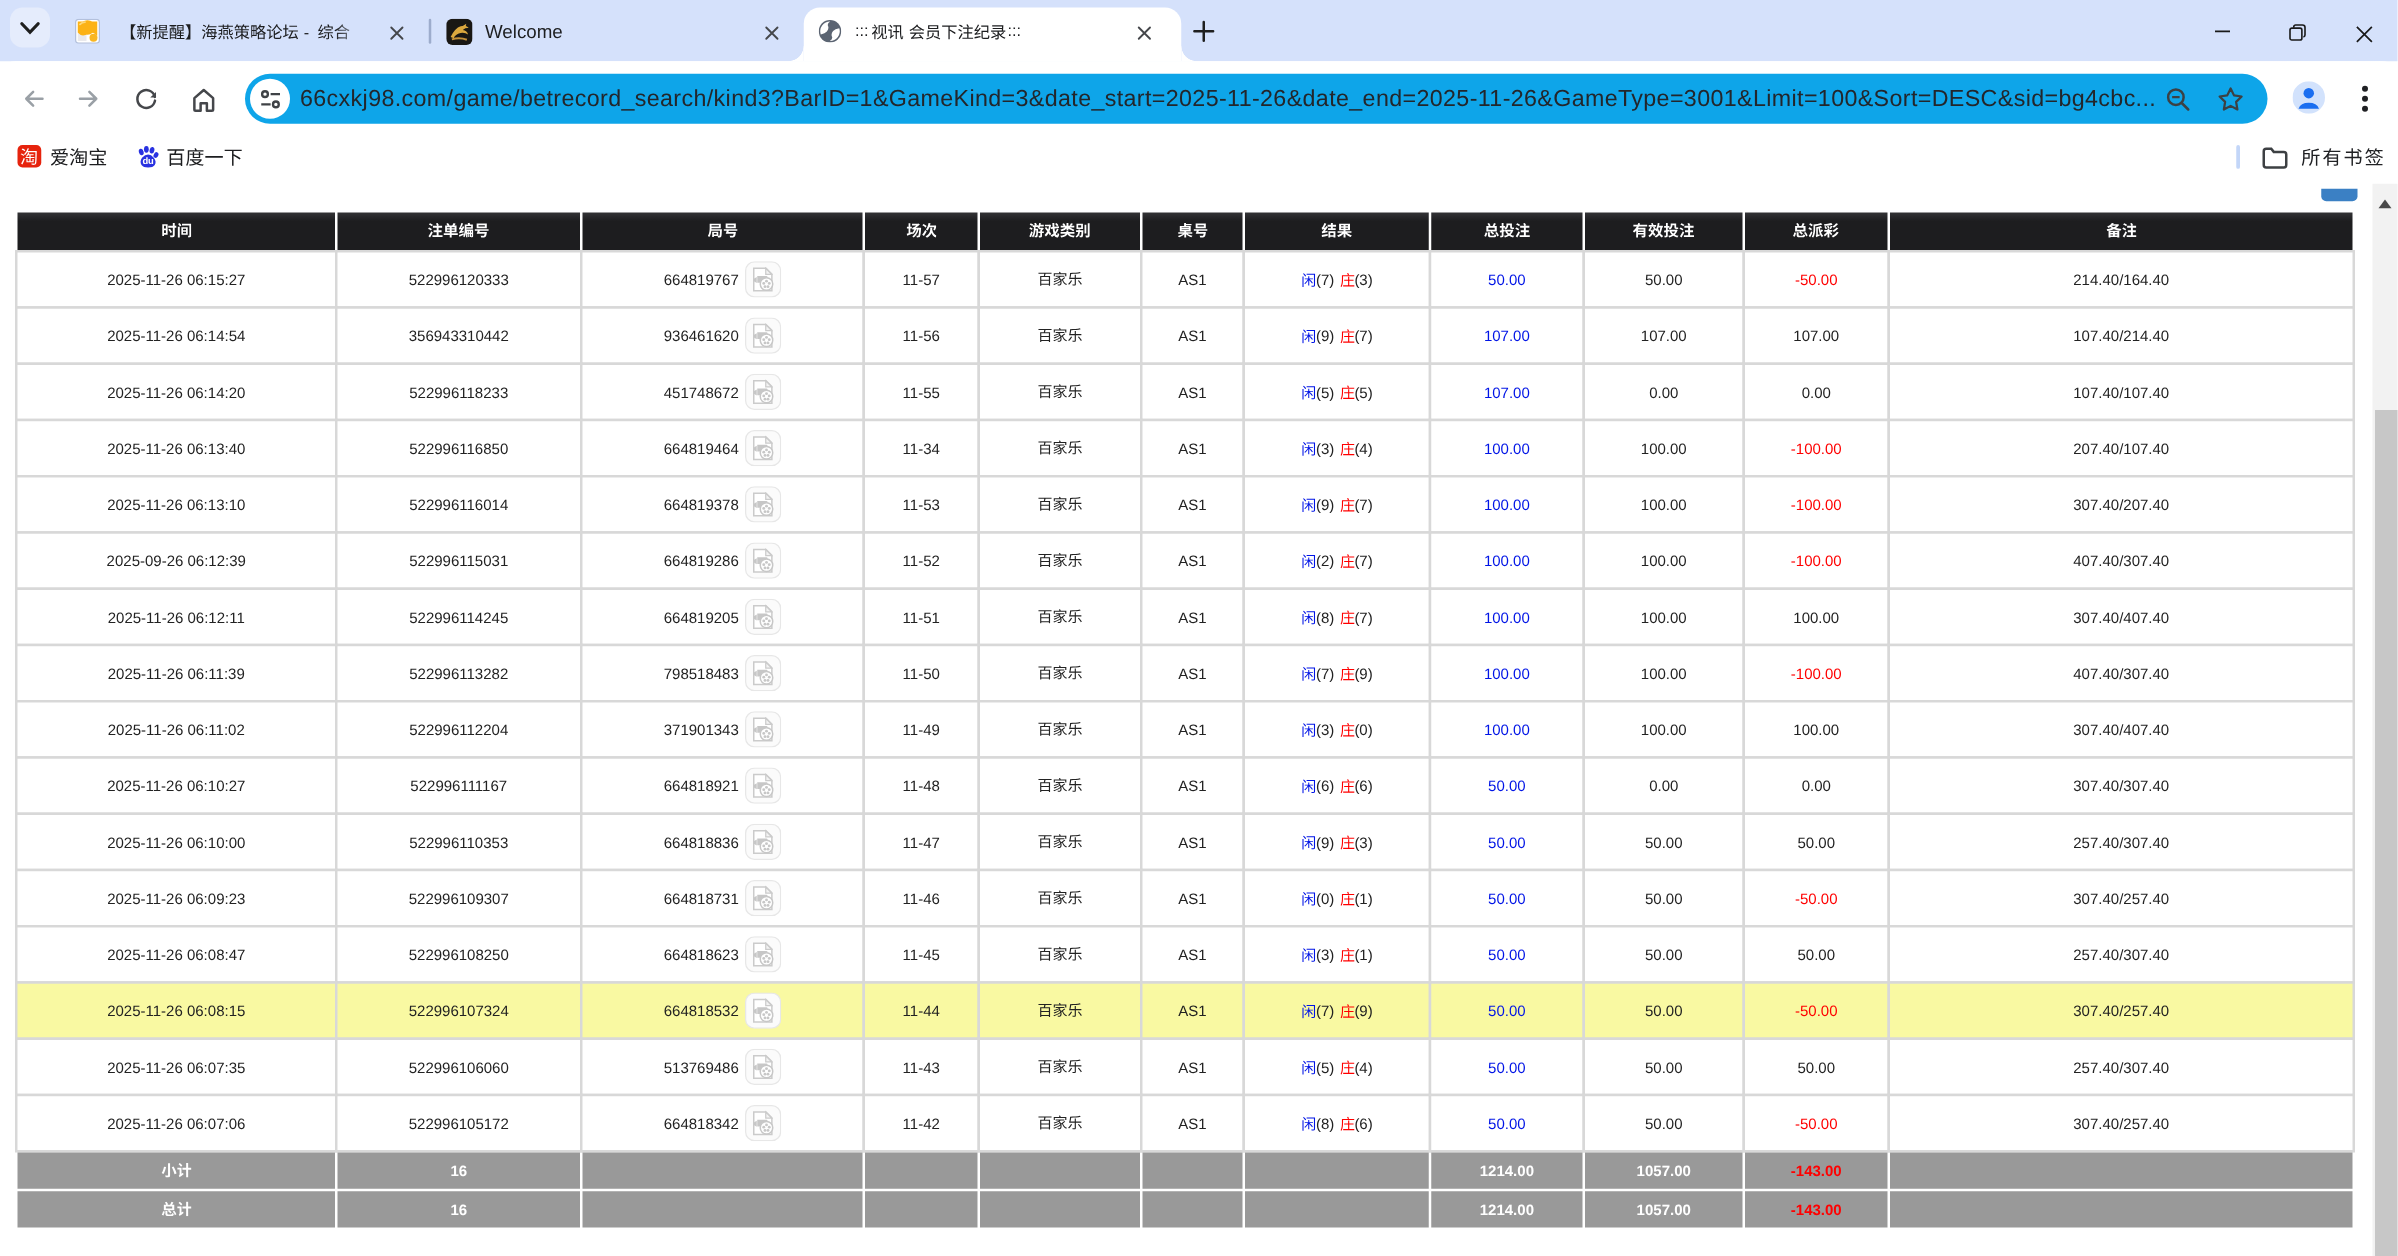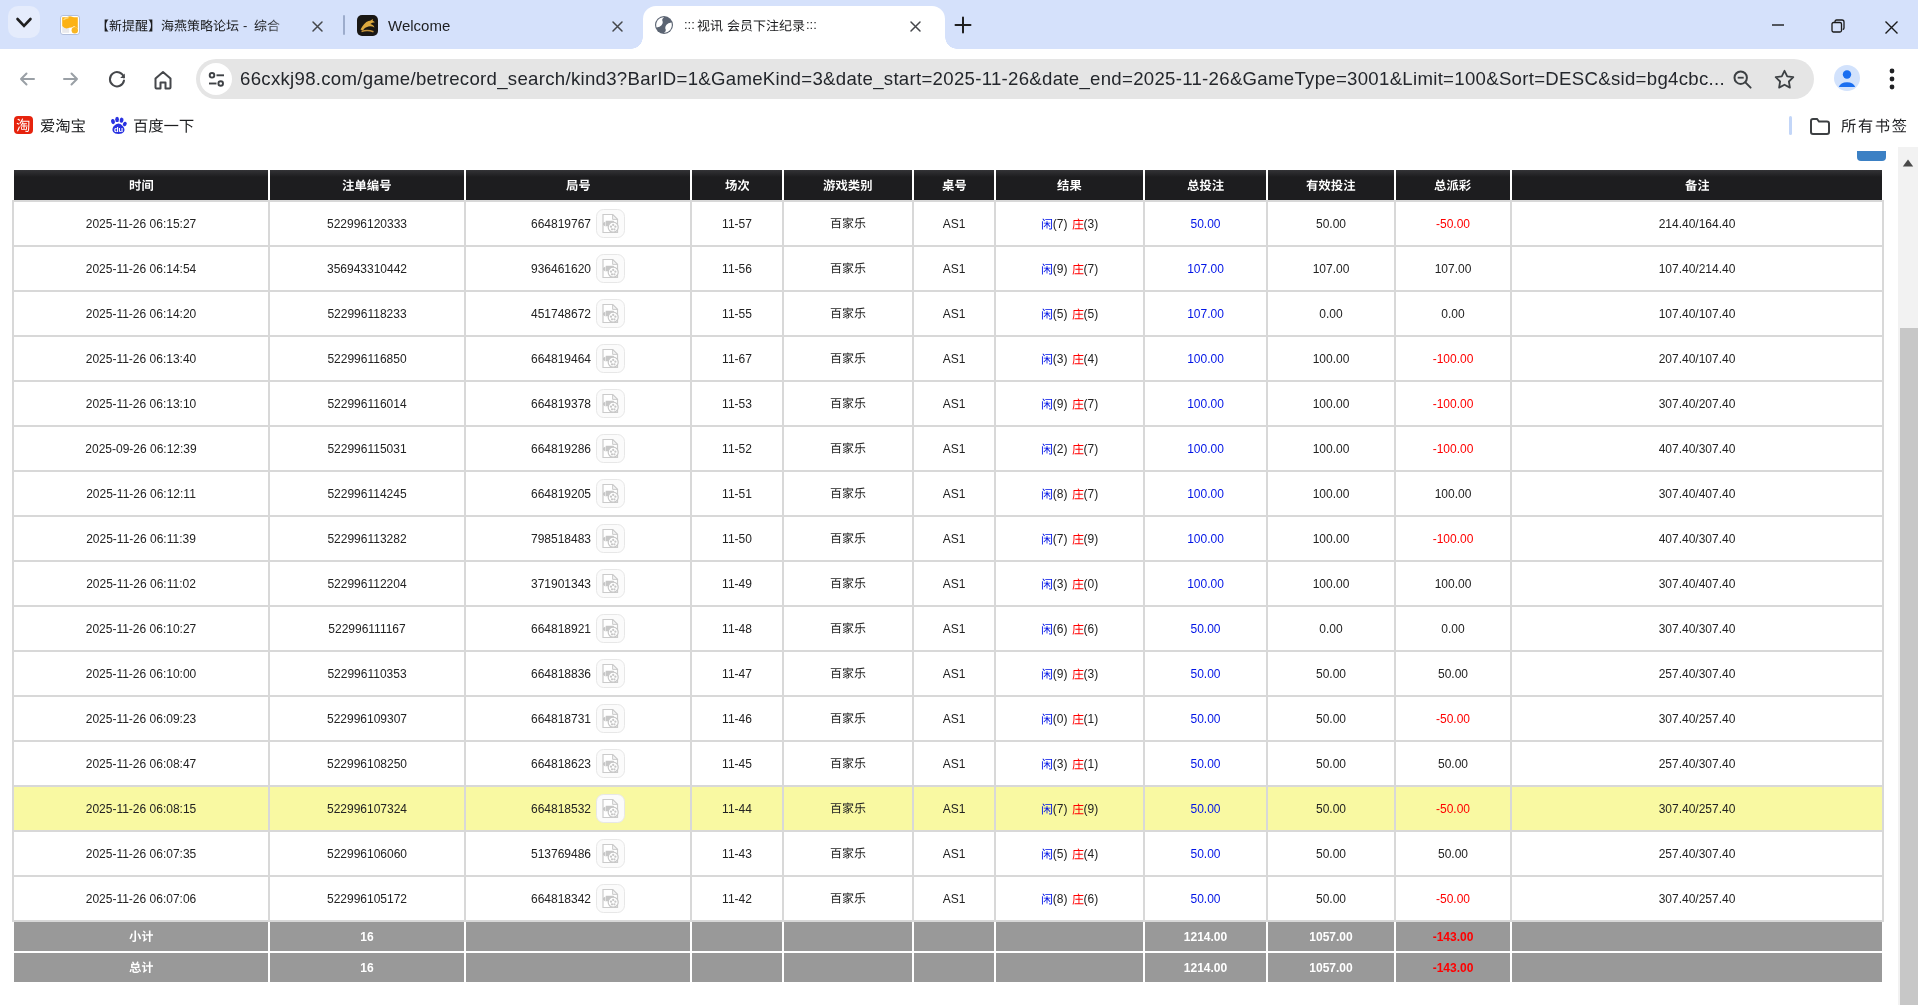--- a/index.html
+++ b/index.html
@@ -17,21 +17,21 @@
 #acurvl{position:absolute;left:631px;top:37px;width:12px;height:12px;background:radial-gradient(circle 12px at 0 0,#d5e1fb 11.5px,#fff 12px)}
 #acurvr{position:absolute;left:945px;top:37px;width:12px;height:12px;background:radial-gradient(circle 12px at 100% 0,#d5e1fb 11.5px,#fff 12px)}
 #fav3{position:absolute;left:655px;top:16px}
 
 #plus{position:absolute;left:951px;top:13px}
 #wmin{position:absolute;left:1771px;top:18px}
 #wmax{position:absolute;left:1831px;top:19px}
 #wclose{position:absolute;left:1884px;top:20px}
 #toolbar{position:absolute;left:0;top:49px;width:1918px;height:56px;background:#fff;border-radius:12px 12px 0 0}
 .nbtn{position:absolute;top:20px}
-#omni{position:absolute;left:196px;top:10px;width:1618px;height:40px;border-radius:20px;background:#e5e5e5}
+#omni{position:absolute;left:196px;top:10px;width:1618px;height:40px;border-radius:20px;background:#0ea5e9}
 #tunecirc{position:absolute;left:4px;top:4px;width:32px;height:32px;border-radius:50%;background:#fff}#tune{position:absolute;left:12px;top:11.5px}
 #urltxt{position:absolute;left:44px;top:0;line-height:40px;font-size:18.6px;color:#23262b;letter-spacing:0.3px;white-space:nowrap}
 #mag{position:absolute;left:1536px;top:9.5px}
 #star{position:absolute;left:1578px;top:9.5px}
 #avatar{position:absolute;left:1834px;top:16px}
 #dots{position:absolute;left:1889px;top:19px}
 #bkbar{position:absolute;left:0;top:105px;width:1918px;height:42px;background:#fff}
 #tao{position:absolute;left:14px;top:11px;width:19px;height:18px;border-radius:4px;background:#e6230d;display:flex;align-items:center;justify-content:center}
 .bktxt{position:absolute;top:13px;height:15px}
 #paw{position:absolute;left:109px;top:11px}
@@ -518,21 +518,21 @@
 <path d="M9.4 12.6 L7 14 v2 l2.4 1.4 z" fill="#c7c7c7"></path>
 <circle cx="17.2" cy="18.2" r="5" fill="#fff" stroke="#c7c7c7" stroke-width="1.2"></circle>
 <circle cx="17.2" cy="15.9" r="1.15" fill="#c7c7c7"></circle>
                 <circle cx="15" cy="17.7" r="1.15" fill="#c7c7c7"></circle>
 <circle cx="19.4" cy="17.7" r="1.15" fill="#c7c7c7"></circle>
                 <circle cx="16" cy="20.3" r="1.15" fill="#c7c7c7"></circle>
 <circle cx="18.4" cy="20.3" r="1.15" fill="#c7c7c7"></circle>
 </svg>
             </div>
           </td>
-          <td>11-67</td>
+          <td>11-34</td>
 <td><svg width="36.0" height="12" viewBox="0 0 36.0 12" style="vertical-align:-1.4px;" fill="#222">
               <use href="#r10" transform="scale(0.1200)"></use>
               <use href="#r20" transform="translate(12.00 0) scale(0.1200)"></use>
               <use href="#r3" transform="translate(24.00 0) scale(0.1200)"></use>
             </svg></td>
           <td>AS1</td>
           <td>
             <div class="res">
               <svg width="12.0" height="12" viewBox="0 0 12.0 12" style="vertical-align:-1.4px;" fill="#0014e6">
                 <use href="#r0" transform="scale(0.1200)"></use>

